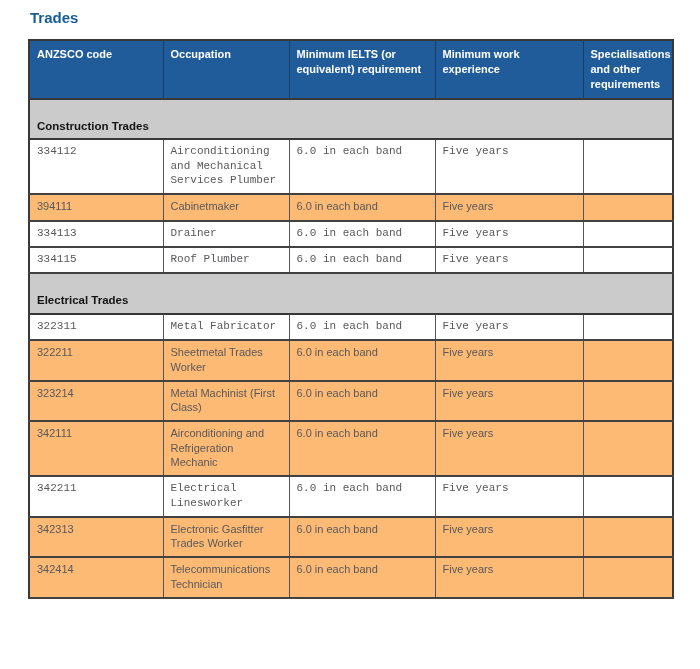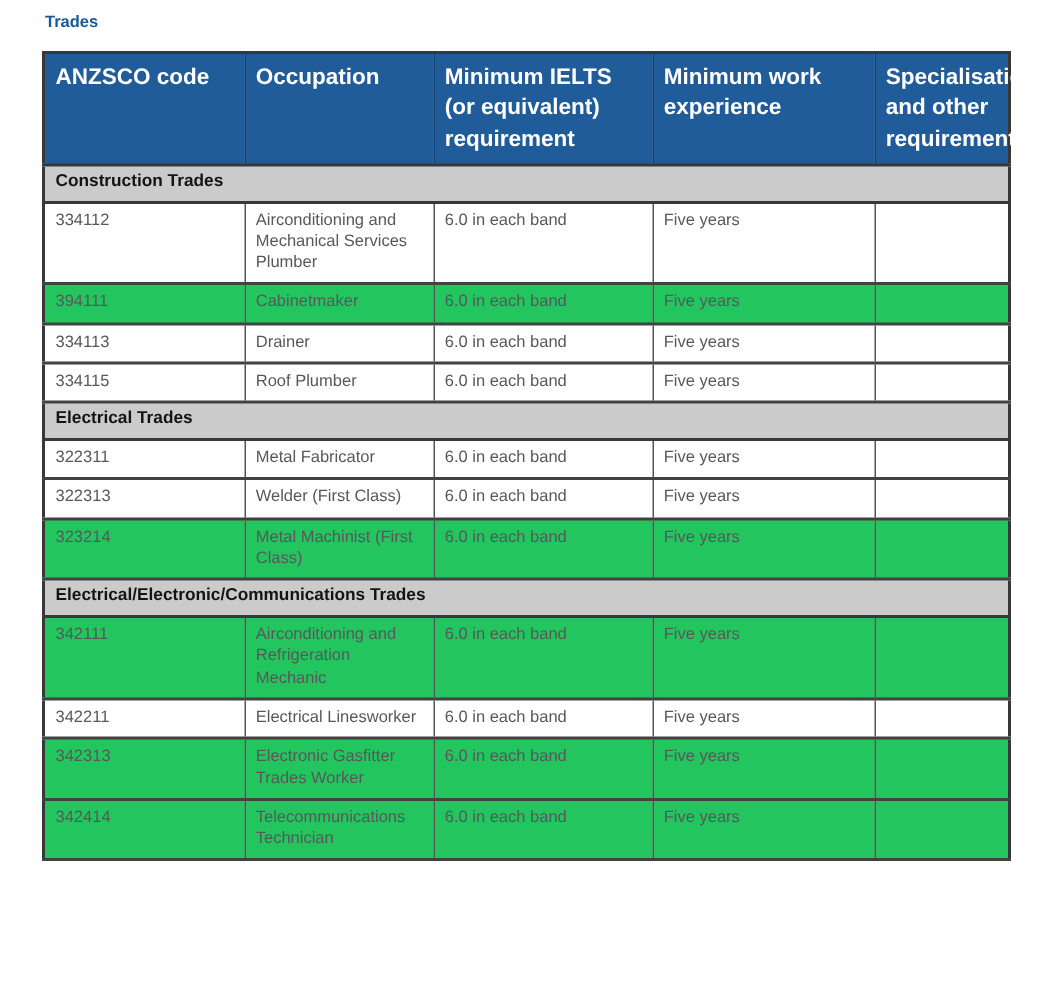--- a/index.html
+++ b/index.html
@@ -9,71 +9,71 @@
     font-family: "Liberation Sans", "DejaVu Sans", sans-serif;
   }
   .page {
     width: 700px;
     height: 669px;
     box-sizing: border-box;
     padding: 6px 28px 0 28px;
     overflow: hidden;
   }
   .page-title {
-    font-size: 11px;
+    font-size: 15px;
     font-weight: bold;
     color: #155B95;
     margin: 3px 0 13px 2px;
   }
   table.trades {
     border-collapse: collapse;
     table-layout: fixed;
     width: 644px;
     border: 2px solid #383838;
   }
   
   thead th {
     background: #1F5C99;
     color: #ffffff;
-    font-size: 15px;
+    font-size: 11px;
     font-weight: bold;
     text-align: left;
     vertical-align: top;
     padding: 6px 4px 6px 7px;
     line-height: 1.35;
     border-left: 1px solid #14406E;
     border-bottom: 2px solid #383838;
     height: 44px;
   }
   thead th:first-child { border-left: none; }
   
   tr.section-row td {
     background: #CBCBCB;
     color: #141414;
     font-size: 11.5px;
     font-weight: bold;
-    padding: 4px 7px 5px 7px;
+    padding: 20px 7px 5px 7px;
     border-top: 2px solid #383838;
     border-bottom: 2px solid #383838;
     line-height: 1.2;
   }
   
   tr.data-row td {
     font-size: 11px;
     color: #58585B;
     vertical-align: top;
     padding: 4px 7px 6px 7px;
     line-height: 1.3;
     border: 1px solid #555555;
     border-top: 2px solid #424242;
     border-bottom: 2px solid #424242;
     height: 11px;
   }
-  tr.data-row.even td { background: #ffffff; }
-  tr.data-row.odd td  { background: #22c55e; }
+  tr.data-row.even td { background: #ffffff; font-family: Liberation Mono, monospace; }
+  tr.data-row.odd td  { background: #fdba74; }
 </style>
 </head>
 <body>
 
 <div class="page">
   <h1 class="page-title">Trades</h1>
 
   <table class="trades">
     <colgroup>
       <col style="width:134px">
@@ -126,36 +126,33 @@
         <tr class="section-row">
           <td colspan="5">Electrical Trades</td>
         </tr>
         <tr class="data-row even">
           <td>322311</td>
           <td>Metal Fabricator</td>
           <td>6.0 in each band</td>
           <td>Five years</td>
           <td></td>
         </tr>
-        <tr class="data-row even">
-          <td>322313</td>
-          <td>Welder (First Class)</td>
+        <tr class="data-row odd">
+          <td>322211</td>
+          <td>Sheetmetal Trades Worker</td>
           <td>6.0 in each band</td>
           <td>Five years</td>
           <td></td>
         </tr>
         <tr class="data-row odd">
           <td>323214</td>
           <td>Metal Machinist (First Class)</td>
           <td>6.0 in each band</td>
           <td>Five years</td>
           <td></td>
-        </tr>
-        <tr class="section-row">
-          <td colspan="5">Electrical/Electronic/Communications Trades</td>
         </tr>
         <tr class="data-row odd">
           <td>342111</td>
           <td>Airconditioning and Refrigeration Mechanic</td>
           <td>6.0 in each band</td>
           <td>Five years</td>
           <td></td>
         </tr>
         <tr class="data-row even">
           <td>342211</td>

